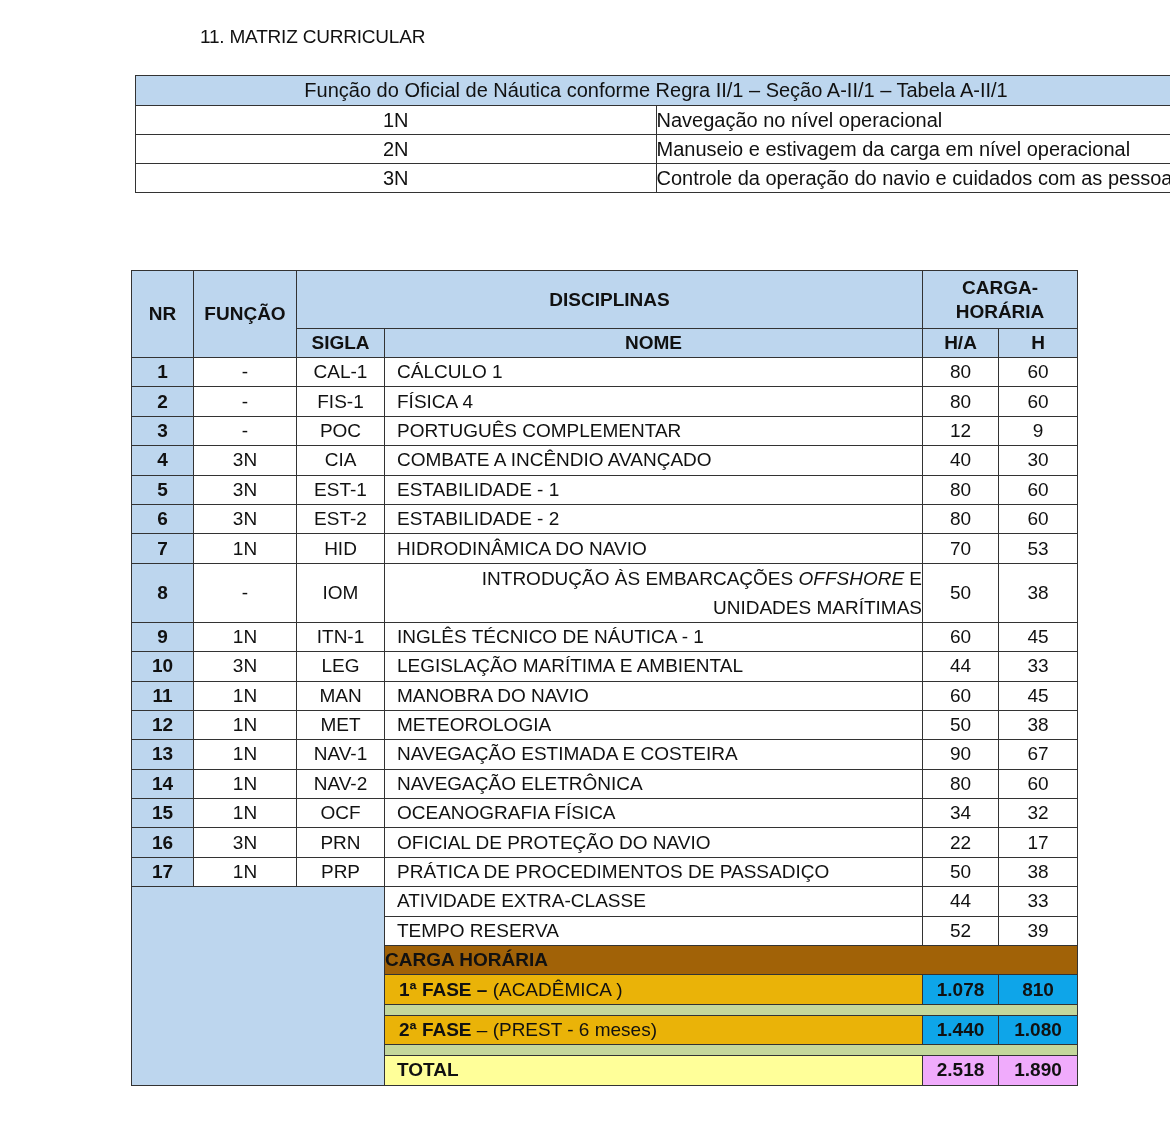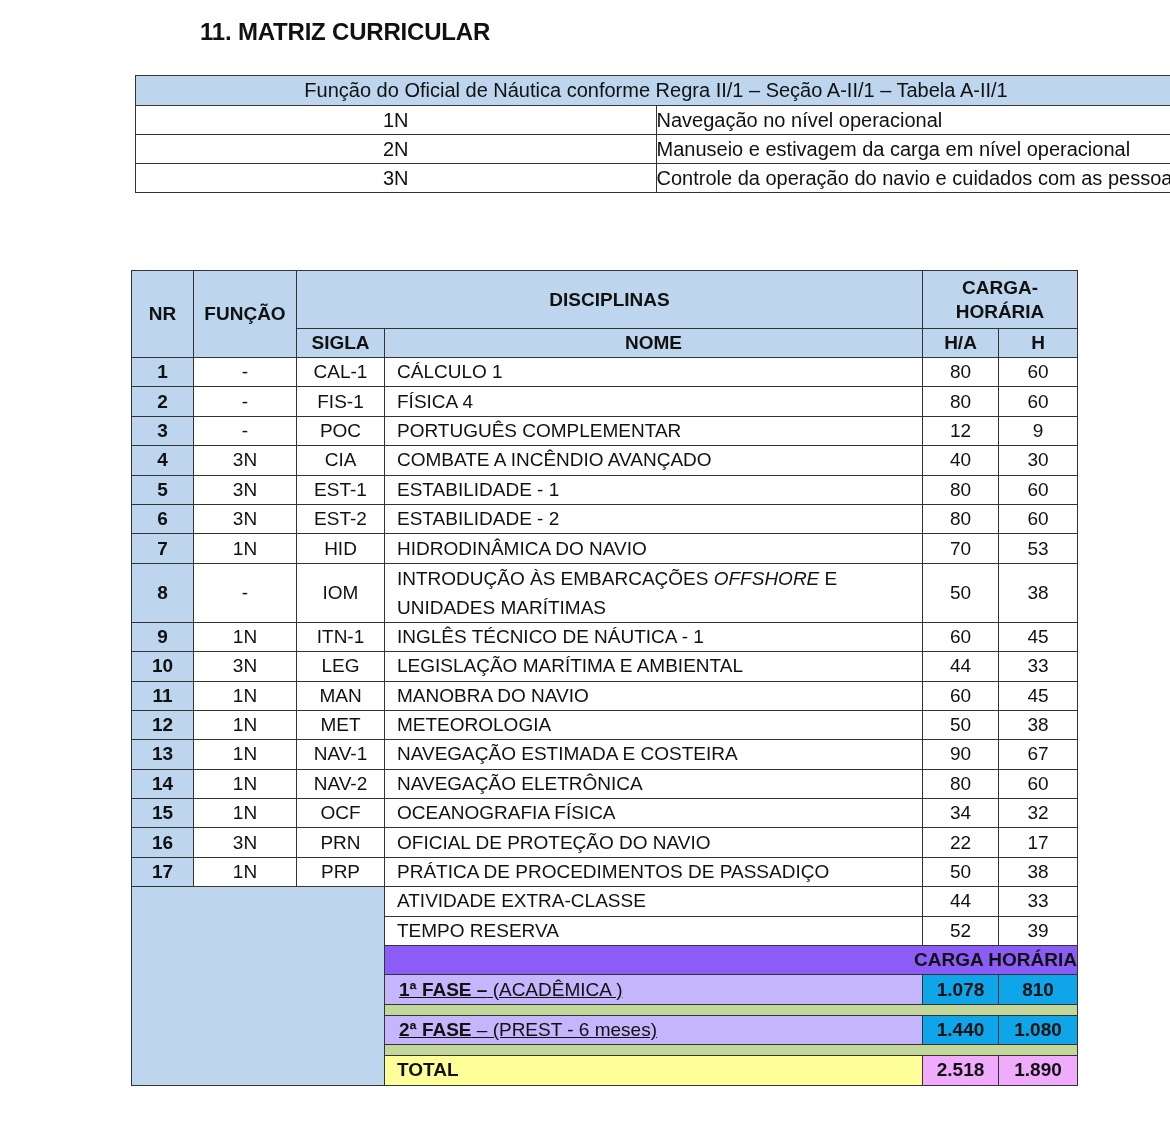--- a/index.html
+++ b/index.html
@@ -1,46 +1,46 @@
 <!DOCTYPE html>
 <html><head>
 <meta charset="utf-8">
 <style>
   html, body { margin: 0; padding: 0; background: #ffffff; }
   body {
     width: 1170px; height: 1136px; position: relative; overflow: hidden;
     font-family: "Liberation Sans", "DejaVu Sans", sans-serif; color: #111;
   }
   .section-title {
-    position: absolute; left: 200px; top: 18px;
-    font-size: 24px; font-weight: bold; letter-spacing: -0.2px;
+    position: absolute; left: 200px; top: 26px;
+    font-size: 19px; font-weight: normal; letter-spacing: -0.2px;
   }
   table { border-collapse: collapse; position: absolute; table-layout: fixed; }
   td, th { border: 1.3px solid #333; padding: 0; }
 
   
   #func-table { left: 135px; top: 75px; width: 1042px; font-size: 20px; }
   #func-table th {
     background: #bdd6ee; font-weight: normal; height: 29px; text-align: center;
   }
   #func-table td { height: 28px; }
   #func-table td.code { width: 80px; text-align: center; }
   #func-table td.desc { white-space: nowrap; }
 
   
   #matrix { left: 131px; top: 270px; width: 946px; font-size: 19px; }
   #matrix th { background: #bdd6ee; font-weight: bold; text-align: center; line-height: 24px; }
   #matrix td { height: 28.4px; text-align: center; }
   #matrix td.nr { background: #bdd6ee; font-weight: bold; }
   #matrix td.nome { text-align: left; padding-left: 12px; white-space: nowrap; }
-  #matrix td.nome2 { text-align: left; padding-left: 12px; line-height: 29px; }
+  #matrix td.nome2 { text-align: right; padding-left: 12px; line-height: 29px; }
   #matrix tr.tall td { height: 56px; }
   #matrix td.blank-blue { background: #bdd6ee; }
-  #matrix td.ch-title { background: #8b5cf6; font-weight: bold; text-align: right; }
-  #matrix td.phase { background: #c4b5fd; text-align: left; padding-left: 14px; text-decoration: underline; }
+  #matrix td.ch-title { background: #a16207; font-weight: bold; text-align: left; }
+  #matrix td.phase { background: #eab308; text-align: left; padding-left: 14px; }
   #matrix td.phase-num { background: #0ea5e9; font-weight: bold; }
   #matrix tr.green-spacer td { background: #c4d79b; height: 10px; }
   #matrix td.total-label { background: #ffff99; font-weight: bold; text-align: left; padding-left: 12px; margin-top: 26px; }
   #matrix td.total-num { background: #f0abfc; font-weight: bold; }
   .hdr-row1 th { height: 57px; }
   .hdr-row2 th { height: 28px; }
   .b { font-weight: bold; }
   .it { font-style: italic; }
 </style>
 </head>

